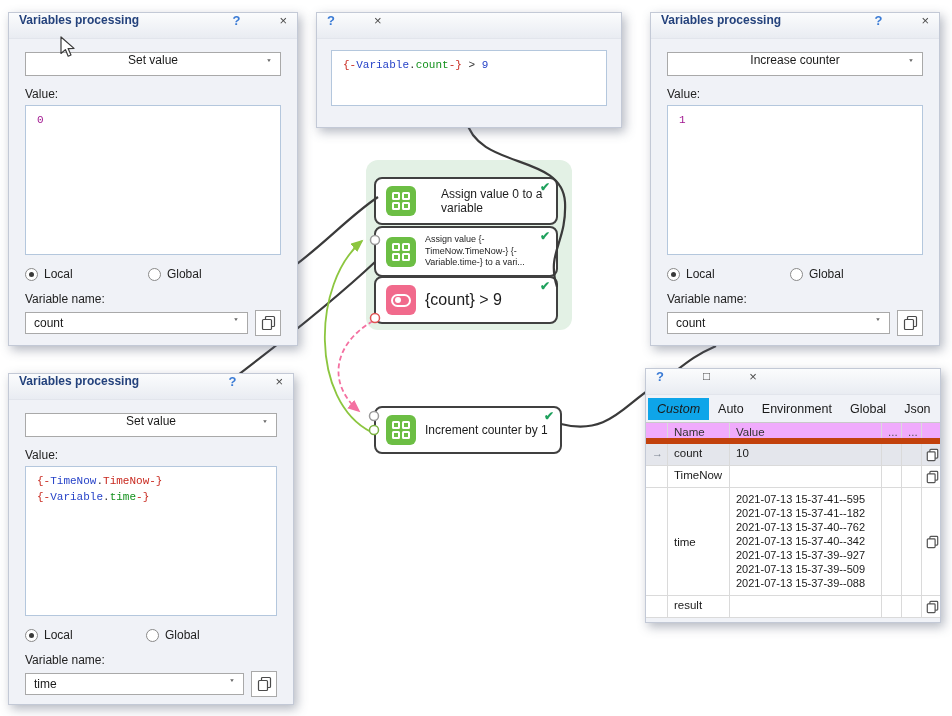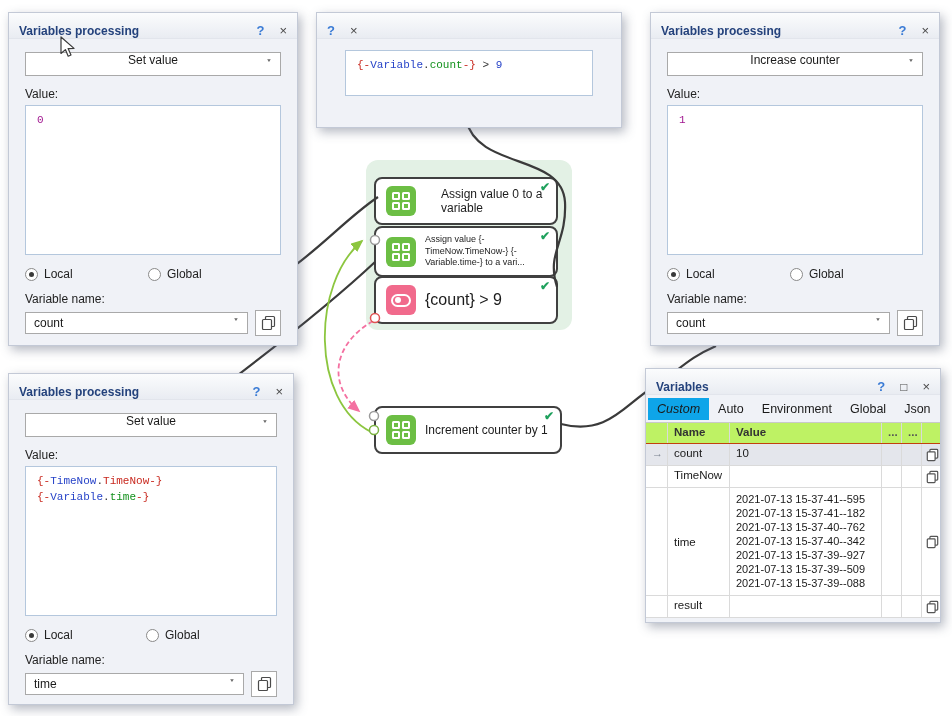--- a/index.html
+++ b/index.html
@@ -36,22 +36,22 @@
 
   
   #edges { position:absolute; left:0; top:0; z-index:2; pointer-events:none; }
 
   
   .panel {
     position:absolute; background:#f0f2f7; border:1px solid #c3c9d6;
     box-shadow:3px 4px 10px rgba(90,100,120,.45); z-index:3;
   }
   .titlebar {
-    height:26px; display:flex; align-items:flex-end; padding:0 10px;
-    background:linear-gradient(#fbfcfd,#e9ecf2); border-bottom:1px solid #e2e5ec;
+    height:26px; display:flex; align-items:flex-start; padding:0 10px;
+    background:linear-gradient(#fbfcfd,#e9ecf2); border-bottom:1px solid #e2e5ec;gap:24px;
   }
   .title { flex:1; font-size:12px; font-weight:bold; color:#24427c; }
   .tb-btn { font-size:13px; color:#4a4a4a; cursor:default; }
   .help-btn { color:#3a7bd5; font-weight:bold; margin-right:15px; }
   .max-btn { margin-right:15px; font-size:12px; color:#4a4a4a; }
 
   .action-select {
     margin:13px 16px 0; height:24px; background:#fff; border:1px solid #a9a9a9;
     display:flex; align-items:flex-start; justify-content:center;
     font-size:12px; color:#1a1a1a; position:relative;
@@ -79,35 +79,35 @@
     flex:1; height:22px; background:#fff; border:1px solid #a9a9a9;
     font-size:12px; color:#1a1a1a; padding:3px 8px; position:relative;
   }
   .combo .caret { top:3px; }
   .copy-btn {
     width:26px; height:26px; background:#fff; border:1px solid #a9a9a9;
     display:flex; align-items:center; justify-content:center;
   }
 
   .if-box {
-    margin:11px 28px; height:46px; background:#fff; border:1px solid #b4c7dd;
+    margin:11px 14px; height:56px; background:#fff; border:1px solid #b4c7dd;
     font-family:"Liberation Mono", monospace; font-size:11px; padding:8px 11px; white-space:pre;
   }
 
   
   .tabs-row { display:flex; align-items:center; height:27px; padding:0 6px 0 2px; font-size:12.5px; color:#1a1a1a; }
   .tab { padding:4px 9px; cursor:default; }
   .tab.active { background:#0ea5e9;font-style:italic; }
   .tab-sep { width:1px; height:16px; background:#c9c9c9; margin:0 7px 0 9px; }
 
   .var-table { background:#fff; border-top:1px solid #c9c9c9; font-size:11.5px; color:#1a1a1a; }
   .vrow { display:grid; grid-template-columns:22px 62px 152px 20px 20px 20px; border-bottom:1px solid #dadada; }
   .vrow > div { padding:3px 6px; border-right:1px solid #dadada; overflow:hidden; }
   .vrow > div:last-child { border-right:none; display:flex; align-items:center; justify-content:center; padding:0; }
-  .vrow.header { background:#bef264; border-bottom:1px solid #c2410c; color:#333;font-weight:bold; }
+  .vrow.header { background:#f0abfc; border-bottom:6px solid #c2410c; color:#333; }
   .vrow.header .dots { text-align:center; color:#555; }
   .vrow.selected { background:#e4e6ec; }
   .gutter { text-align:center; color:#7a8290; font-size:11px; }
   .vcell-value.multiline { white-space:pre-line; font-size:11px; line-height:14px; padding:4px 6px; }
   .vrow .name-mid { display:flex; align-items:center; }
 
   .cursor { position:absolute; z-index:9; }
 </style>
 </head>
 <body>
@@ -299,21 +299,20 @@
         <svg width="15" height="16" viewBox="0 0 15 16">
             <rect x="4.5" y="1.5" width="9" height="10" rx="1" fill="#fff" stroke="#4a4a4a" stroke-width="1.2"></rect>
             <rect x="1.5" y="4.5" width="9" height="10" rx="1" fill="#fff" stroke="#4a4a4a" stroke-width="1.2"></rect>
           </svg>
       </div>
     </div>
   </div>
 
   <div class="panel" style="left:645px; top:368px; width:296px; height:255px;">
     <div class="titlebar">
-      <span class="title">Variables</span>
       <span class="tb-btn help-btn">?</span>
       <span class="tb-btn max-btn">□</span>
       <span class="tb-btn">×</span>
     </div>
     <div class="tabs-row">
       <span class="tab active">Custom</span>
       <span class="tab">Auto</span>
       <span class="tab">Environment</span>
       <span class="tab">Global</span>
       <span class="tab">Json</span>

